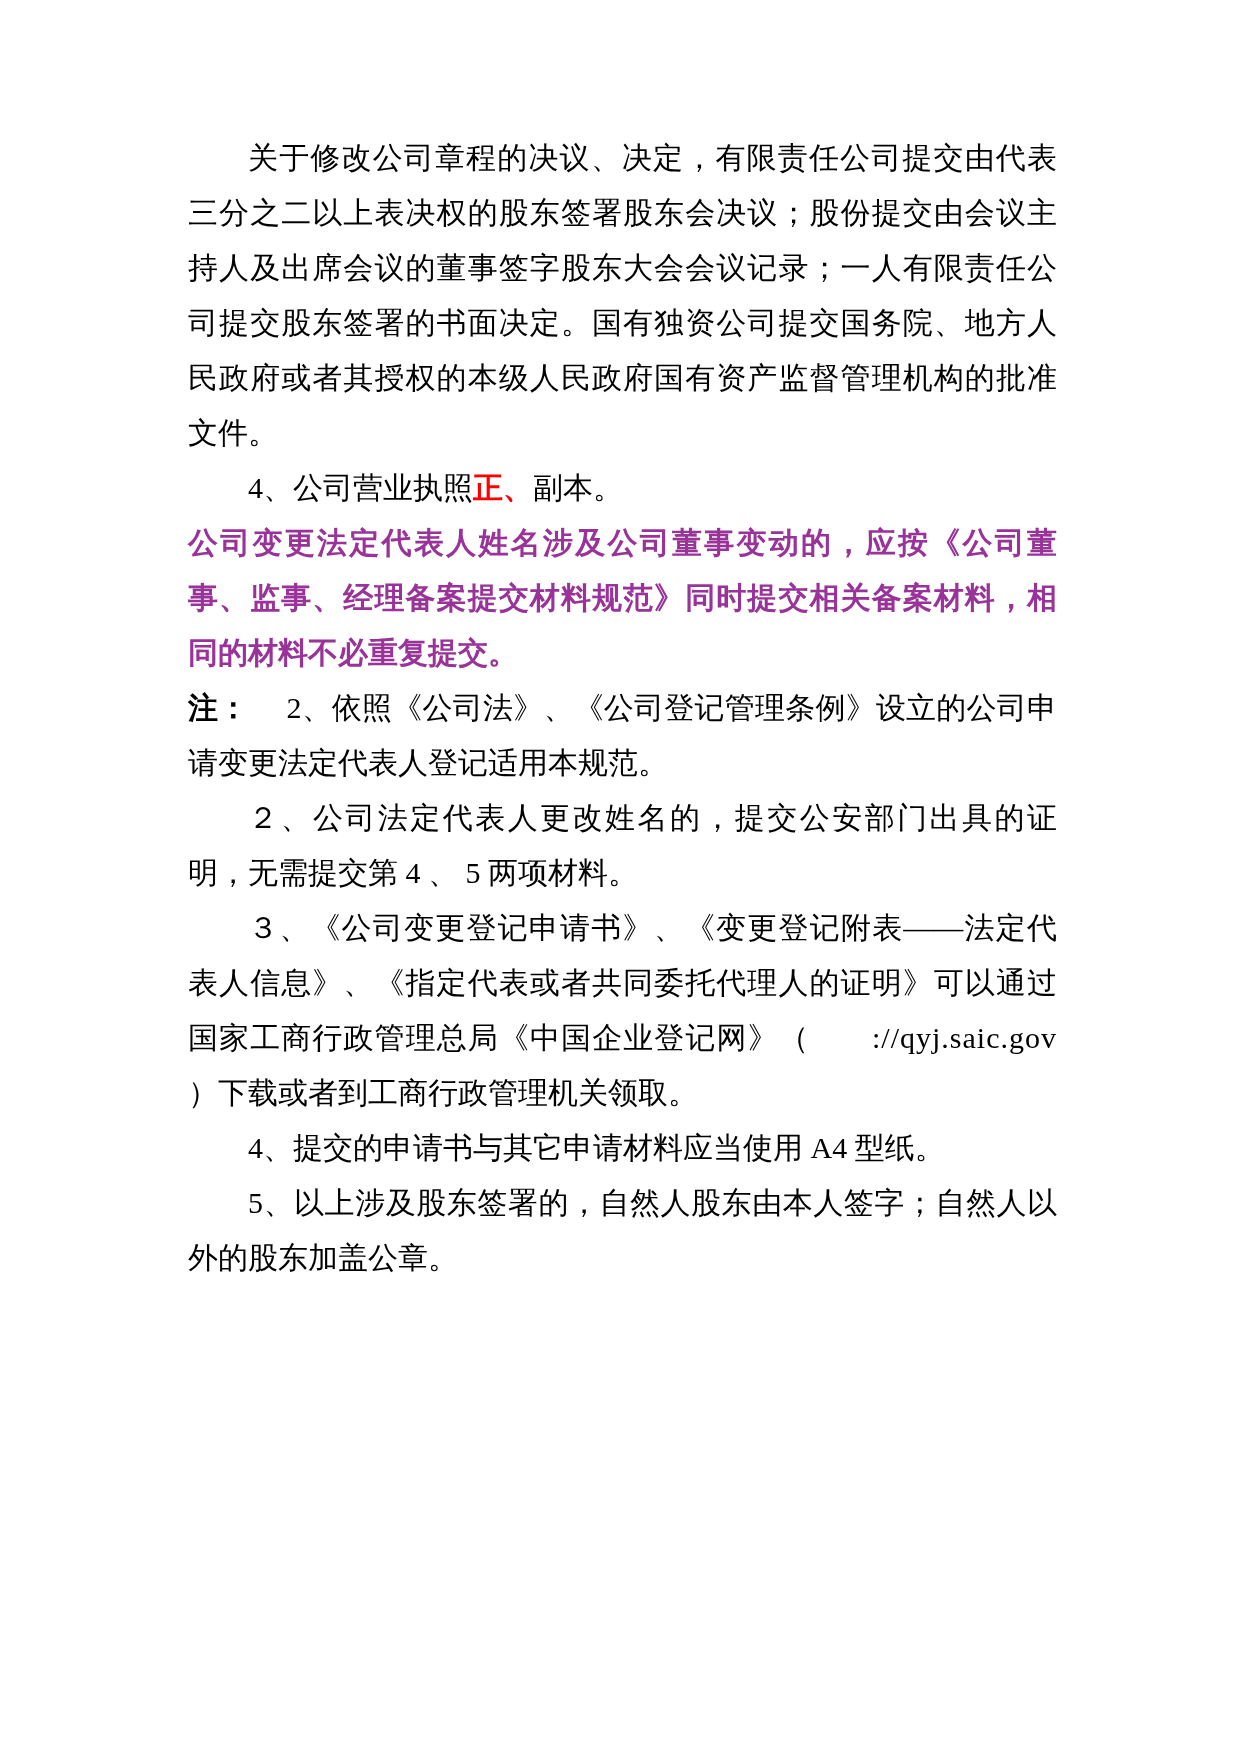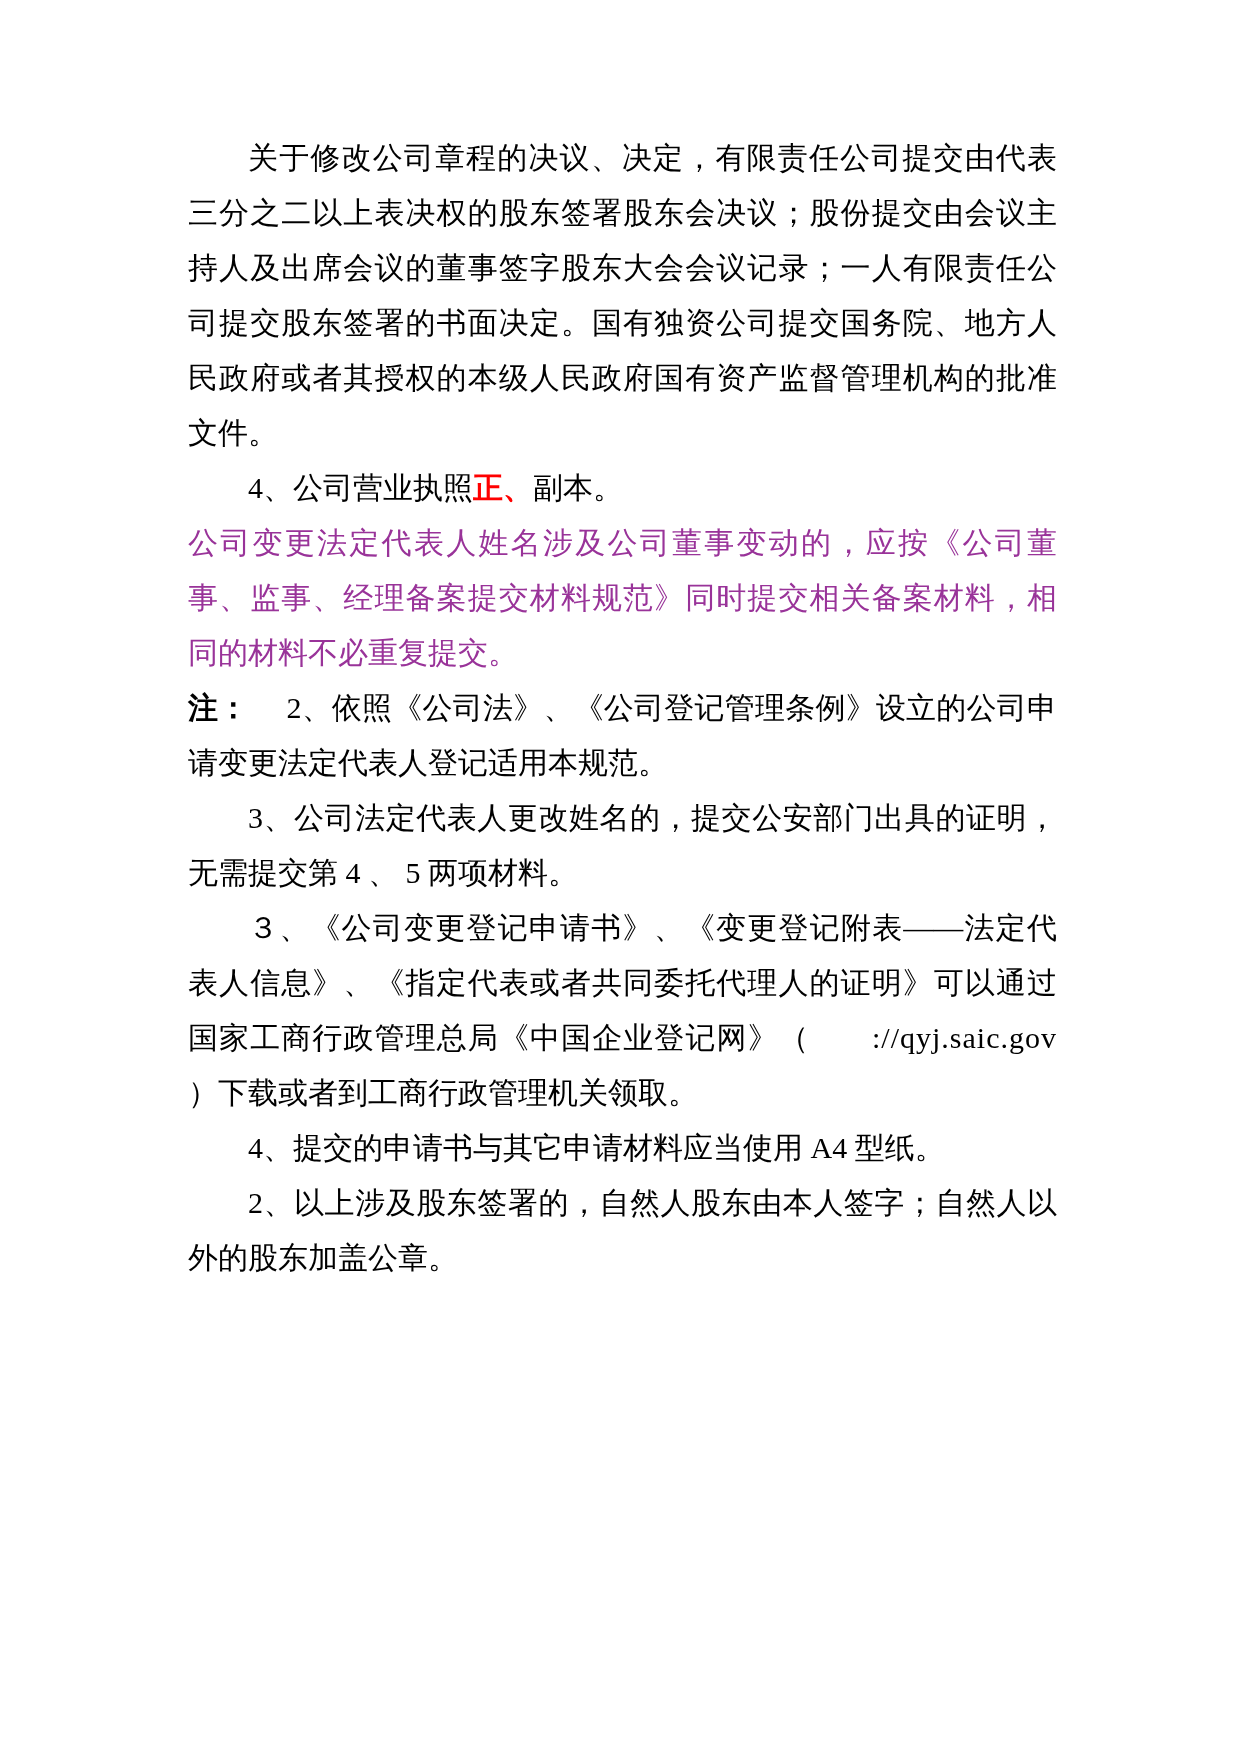--- a/index.html
+++ b/index.html
@@ -18,39 +18,39 @@
     padding: 130px 151px 0 188px;
   }
   .para {
     font-size: 30px;
     line-height: 55px;
     text-align: justify;
     word-break: break-word;
   }
   .para.indent { text-indent: 60px; }
   .red-bold { color: #ff0000; font-weight: bold; }
-  .magenta { color: #993399; }
+  .magenta { color: #993399; font-weight: bold; }
   .bold { font-weight: bold; }
   .latin { letter-spacing: 1px; }
 </style>
 </head>
 <body>
 
 <div class="page">
 
   <p class="para indent">关于修改公司章程的决议、决定，有限责任公司提交由代表三分之二以上表决权的股东签署股东会决议；股份提交由会议主持人及出席会议的董事签字股东大会会议记录；一人有限责任公司提交股东签署的书面决定。国有独资公司提交国务院、地方人民政府或者其授权的本级人民政府国有资产监督管理机构的批准文件。</p>
 
   <p class="para indent"><span>4、公司营业执照</span><span class="red-bold">正、</span><span>副本。</span></p>
 
   <p class="para magenta">公司变更法定代表人姓名涉及公司董事变动的，应按《公司董事、监事、经理备案提交材料规范》同时提交相关备案材料，相同的材料不必重复提交。</p>
 
   <p class="para"><span class="bold">注：</span><span>　 2、依照《公司法》、《公司登记管理条例》设立的公司申请变更法定代表人登记适用本规范。</span></p>
 
-  <p class="para indent">3、公司法定代表人更改姓名的，提交公安部门出具的证明，无需提交第 4 、 5 两项材料。</p>
+  <p class="para indent">２、公司法定代表人更改姓名的，提交公安部门出具的证明，无需提交第 4 、 5 两项材料。</p>
 
   <p class="para indent"><span>３、《公司变更登记申请书》、《变更登记附表——法定代表人信息》、《指定代表或者共同委托代理人的证明》可以通过国家工商行政管理总局《中国企业登记网》（　　</span><span class="latin">://qyj.saic.gov</span><span> ）下载或者到工商行政管理机关领取。</span></p>
 
   <p class="para indent">4、提交的申请书与其它申请材料应当使用 A4 型纸。</p>
 
 
-  <p class="para indent">2、以上涉及股东签署的，自然人股东由本人签字；自然人以外的股东加盖公章。</p>
+  <p class="para indent">5、以上涉及股东签署的，自然人股东由本人签字；自然人以外的股东加盖公章。</p>
 
 </div>
 
 </body></html>

